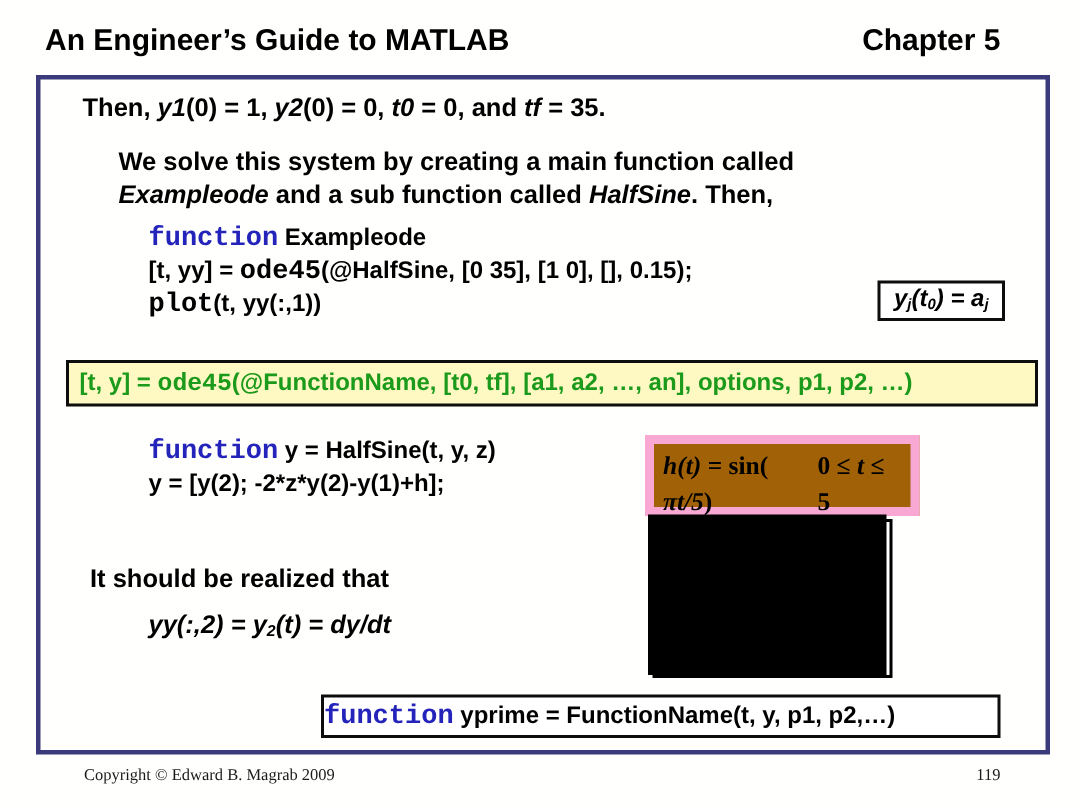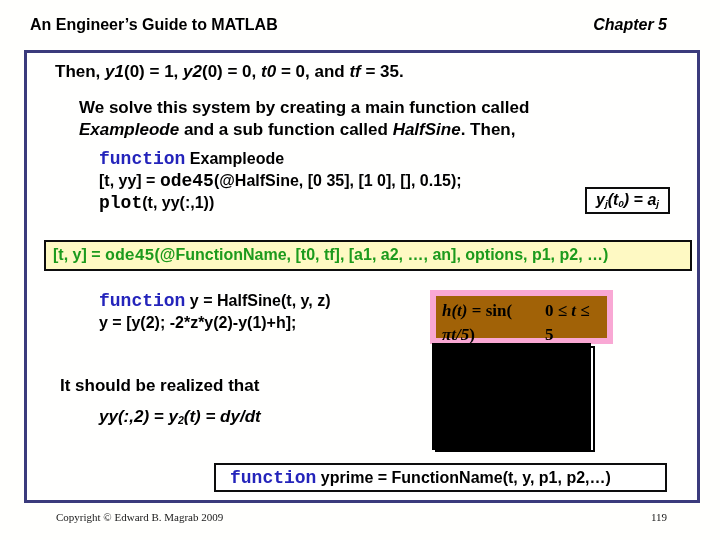--- a/index.html
+++ b/index.html
@@ -1,23 +1,23 @@
 <!DOCTYPE html>
 <html><head>
 <meta charset="utf-8">
 <style>
   html,body { margin:0; padding:0; background:#ffffff; }
   .page {
     position:relative; width:720px; height:540px; margin:0 auto;
     background:#fffffd; overflow:hidden;
     font-family:"Liberation Sans", sans-serif; color:#000;
   }
-  .hdr { position:absolute; top:16px; font-weight:700; font-size:16px; }
+  .hdr { position:absolute; top:16px; font-weight:700; font-size:20px; }
   .hdr-title { left:30px; }
-  .hdr-chapter { right:53px;font-style:italic; }
+  .hdr-chapter { right:53px; }
 
   .slide {
     position:absolute; left:24px; top:50px; width:676px; height:453px;
     box-sizing:border-box; border:3px solid #3b3b7c; background:#fffffe;
   }
   .abs { position:absolute; }
   .prose { font-weight:700; font-size:17px; line-height:22px; white-space:nowrap; }
   .code  { font-weight:700; font-size:16px; line-height:22px; white-space:nowrap; }
   .it    { font-style:italic; }
   .mono  { font-family:"Liberation Mono","DejaVu Sans Mono",monospace; font-weight:700; font-size:18px; }
@@ -53,21 +53,21 @@
     box-sizing:border-box; border:2px solid #000; background:#fff; z-index:1;
   }
   .panel-black {
     left:405px; top:290px; width:159px; height:107px;
     background:#000000; z-index:2;
   }
 
   .fn-box {
     left:187px; top:410px; width:453px; height:29px;
     box-sizing:border-box; border:2px solid #0d0d0d; background:#fff;
-    display:flex; align-items:center; padding-left:14px; white-space:nowrap;
+    display:flex; align-items:center; white-space:nowrap;
   }
   .fn-box .txt { font-weight:700; font-size:16px; }
 
   .footer { position:absolute; top:511px; font-family:"Liberation Serif", serif; font-size:11px; color:#1a1a1a; }
   .footer-left { left:56px;text-align:center; }
   .footer-right { right:53px; }
 </style>
 </head>
 <body>
 

